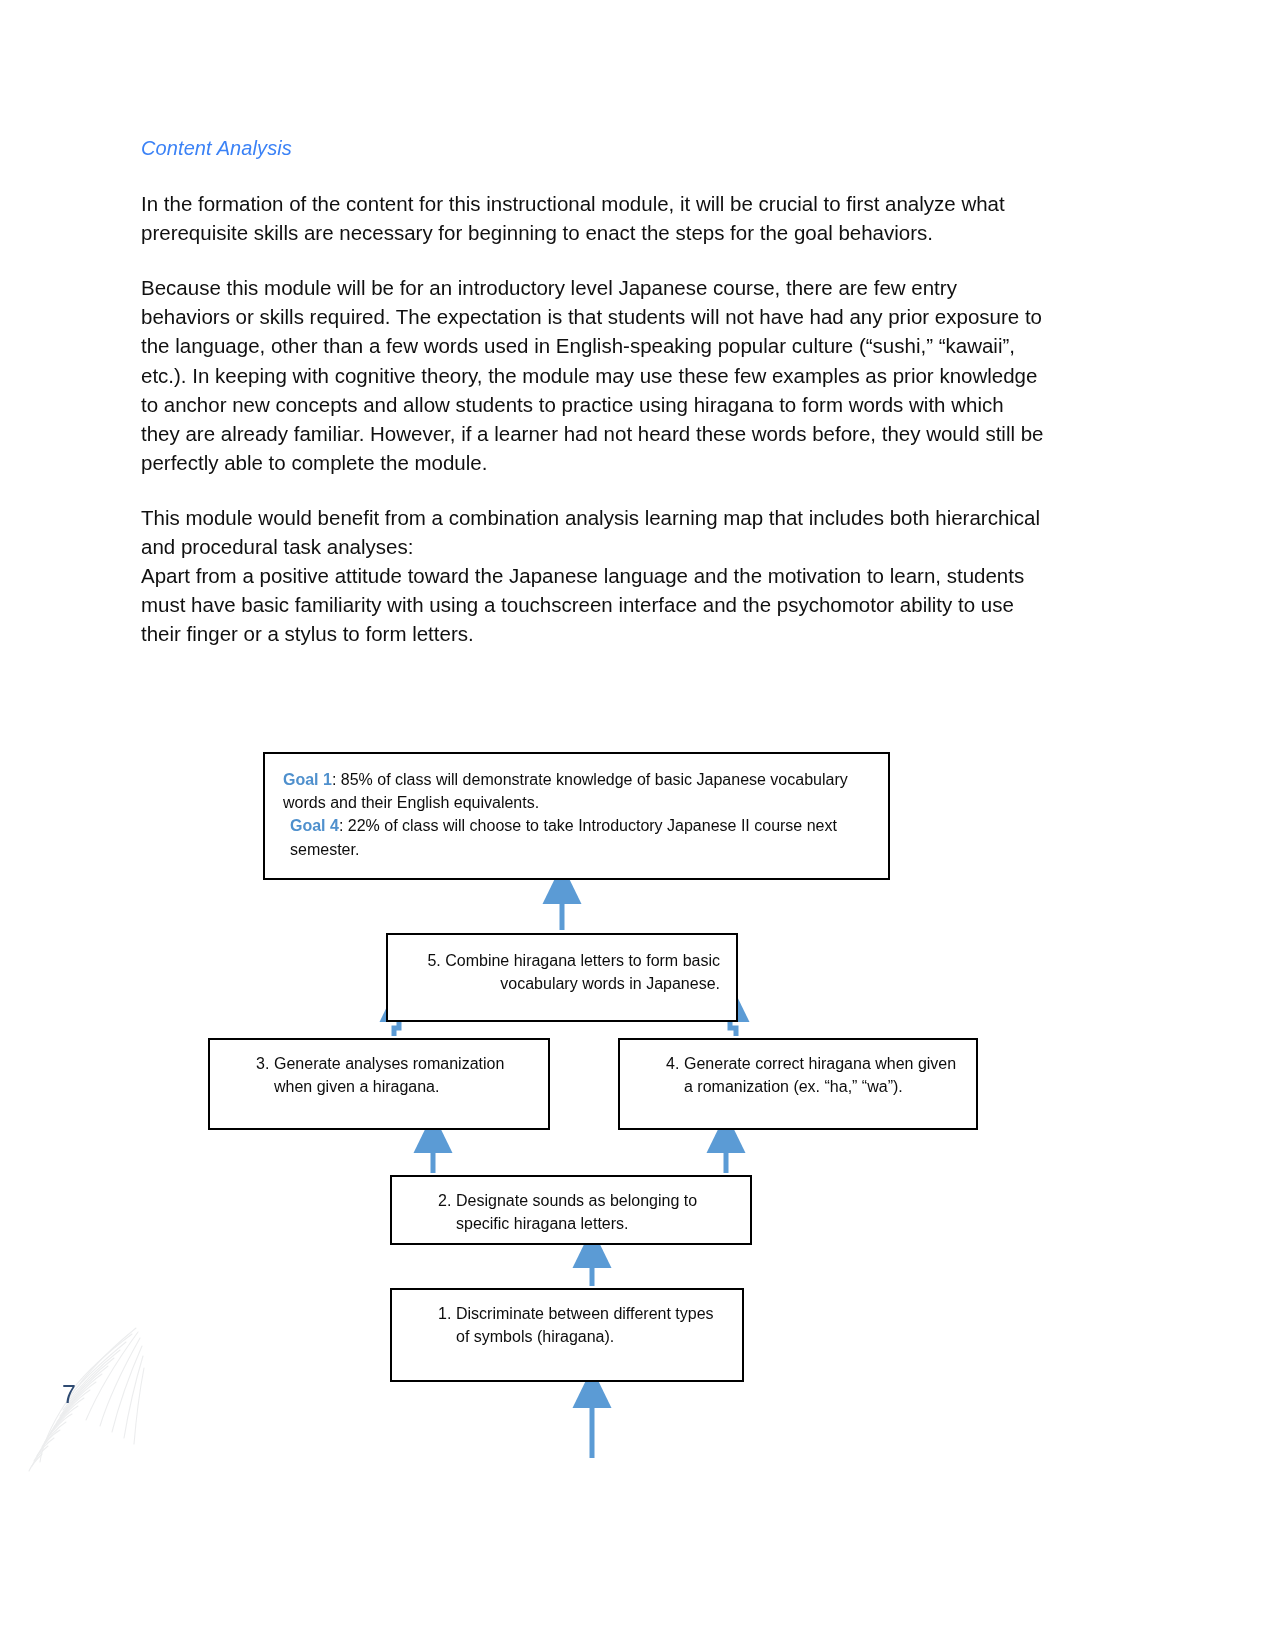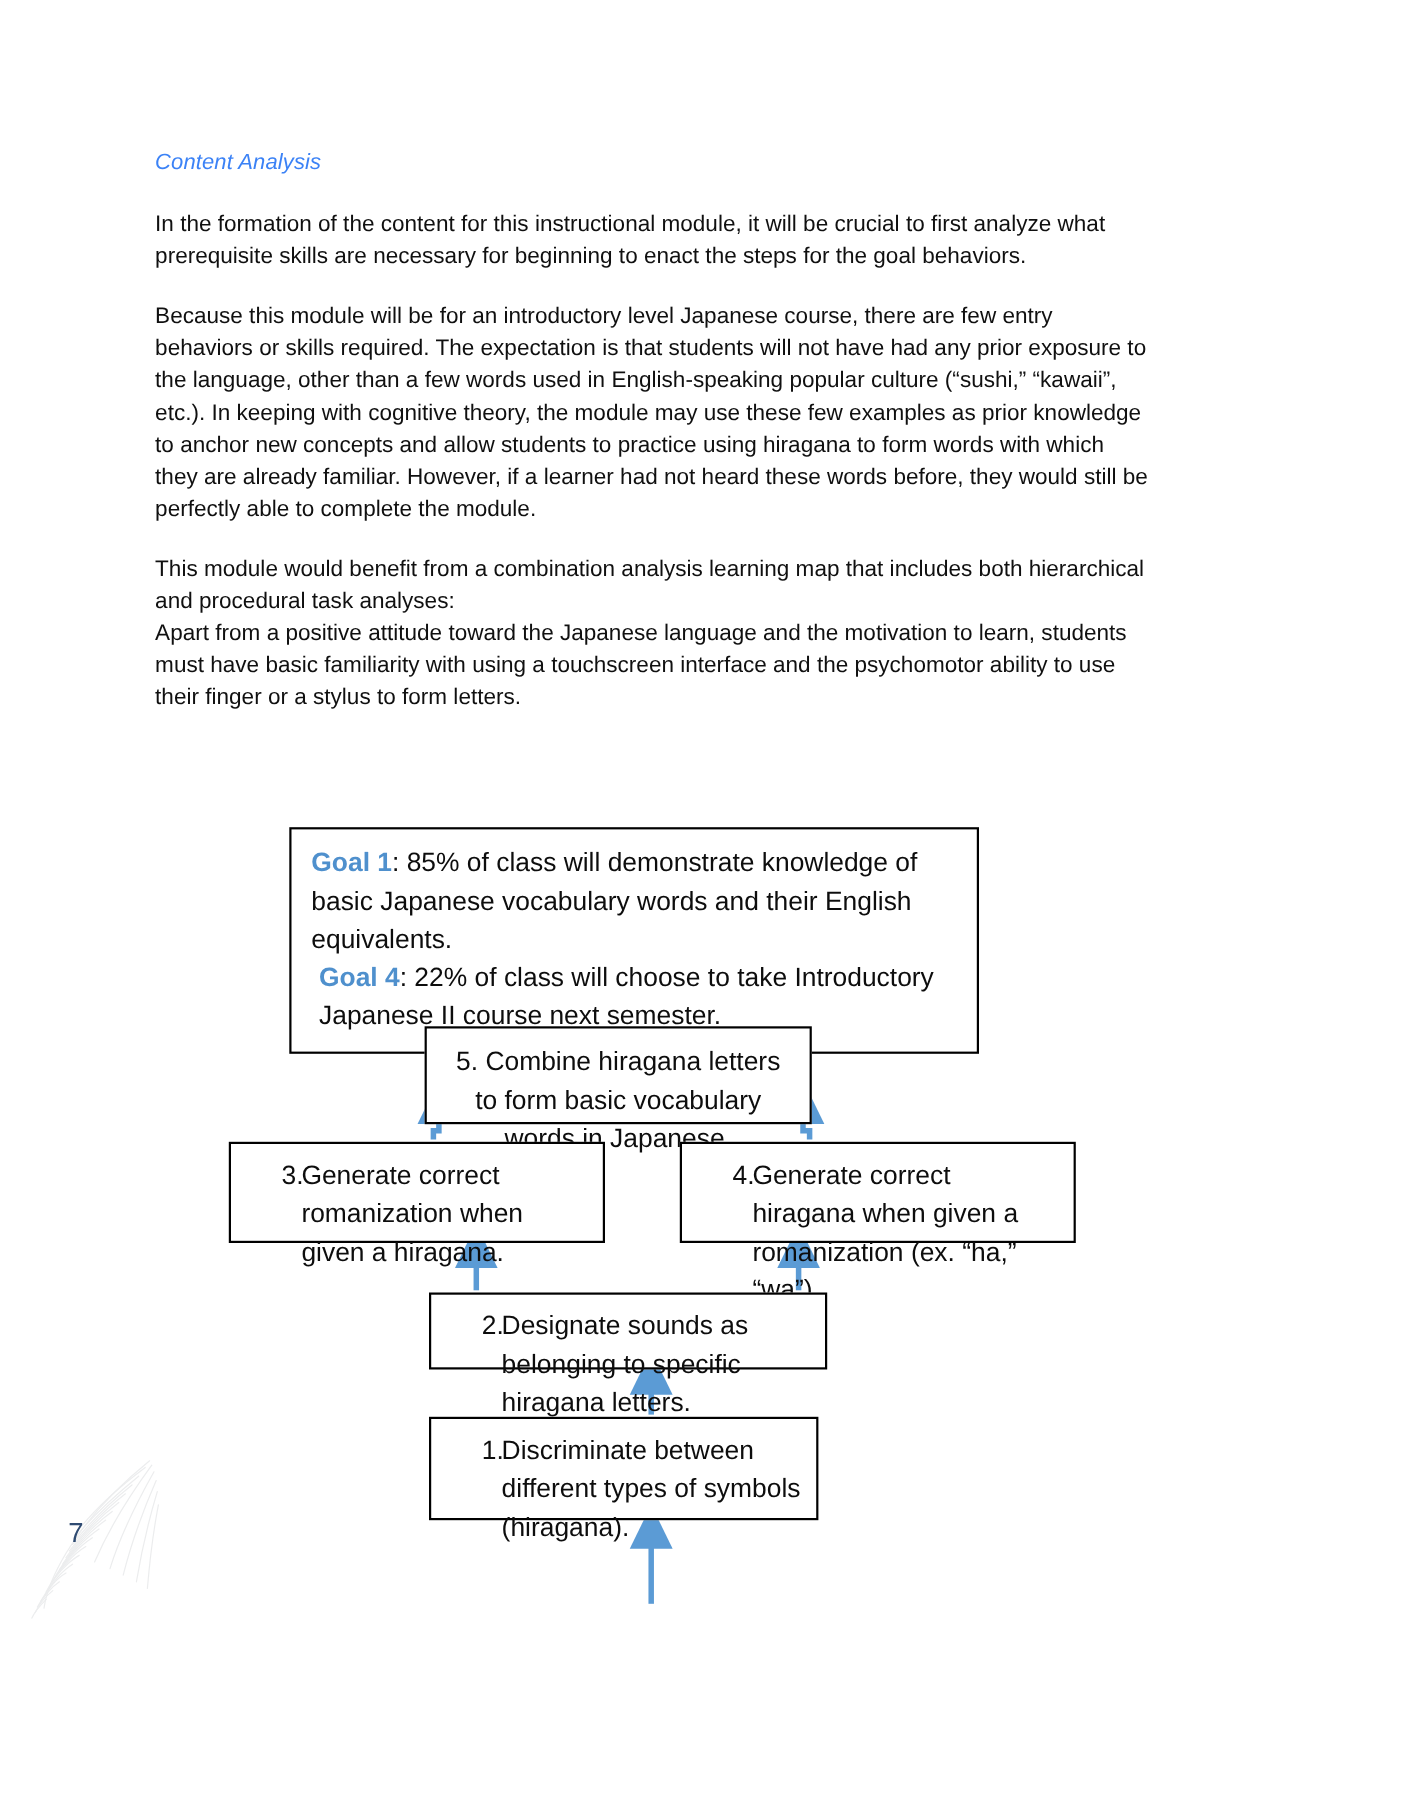--- a/index.html
+++ b/index.html
@@ -49,21 +49,21 @@
     left: 0;
     top: 740px;
     width: 1275px;
     height: 760px;
   }
   .node {
     position: absolute;
     box-sizing: border-box;
     border: 2.5px solid #000000;
     background: #ffffff;
-    font-size: 24px;
+    font-size: 16px;
     line-height: 1.45;
     color: #0d0d0d;
     z-index: 3;
   }
   .node .inner { padding: 12px 14px 12px 18px; }
 
   
   #goal-node {
     left: 263px;
     top: 12px;
@@ -121,21 +121,21 @@
   }
   .numbered .num {
     flex: 0 0 auto;
     width: 46px;
     text-align: left;
     padding-left: 28px;
     box-sizing: border-box;
   }
   .numbered .txt { flex: 1 1 auto; }
 
-  .centered-text { text-align: center; }
+  .centered-text { text-align: right; }
 
   
   .arrow-layer {
     position: absolute;
     left: 0; top: 0;
     width: 1275px;
     height: 760px;
     z-index: 1;
   }
 
@@ -212,21 +212,21 @@
       </div>
     </div>
 
     <div class="node" id="node-5">
       <div class="inner centered-text">5. Combine hiragana letters to form basic vocabulary words in Japanese.</div>
     </div>
 
     <div class="node" id="node-3">
       <div class="inner numbered">
         <span class="num">3.</span>
-        <span class="txt">Generate correct romanization when given a hiragana.</span>
+        <span class="txt">Generate analyses romanization when given a hiragana.</span>
       </div>
     </div>
 
     <div class="node" id="node-4">
       <div class="inner numbered">
         <span class="num">4.</span>
         <span class="txt">Generate correct hiragana when given a romanization (ex. “ha,” “wa”).</span>
       </div>
     </div>
 

